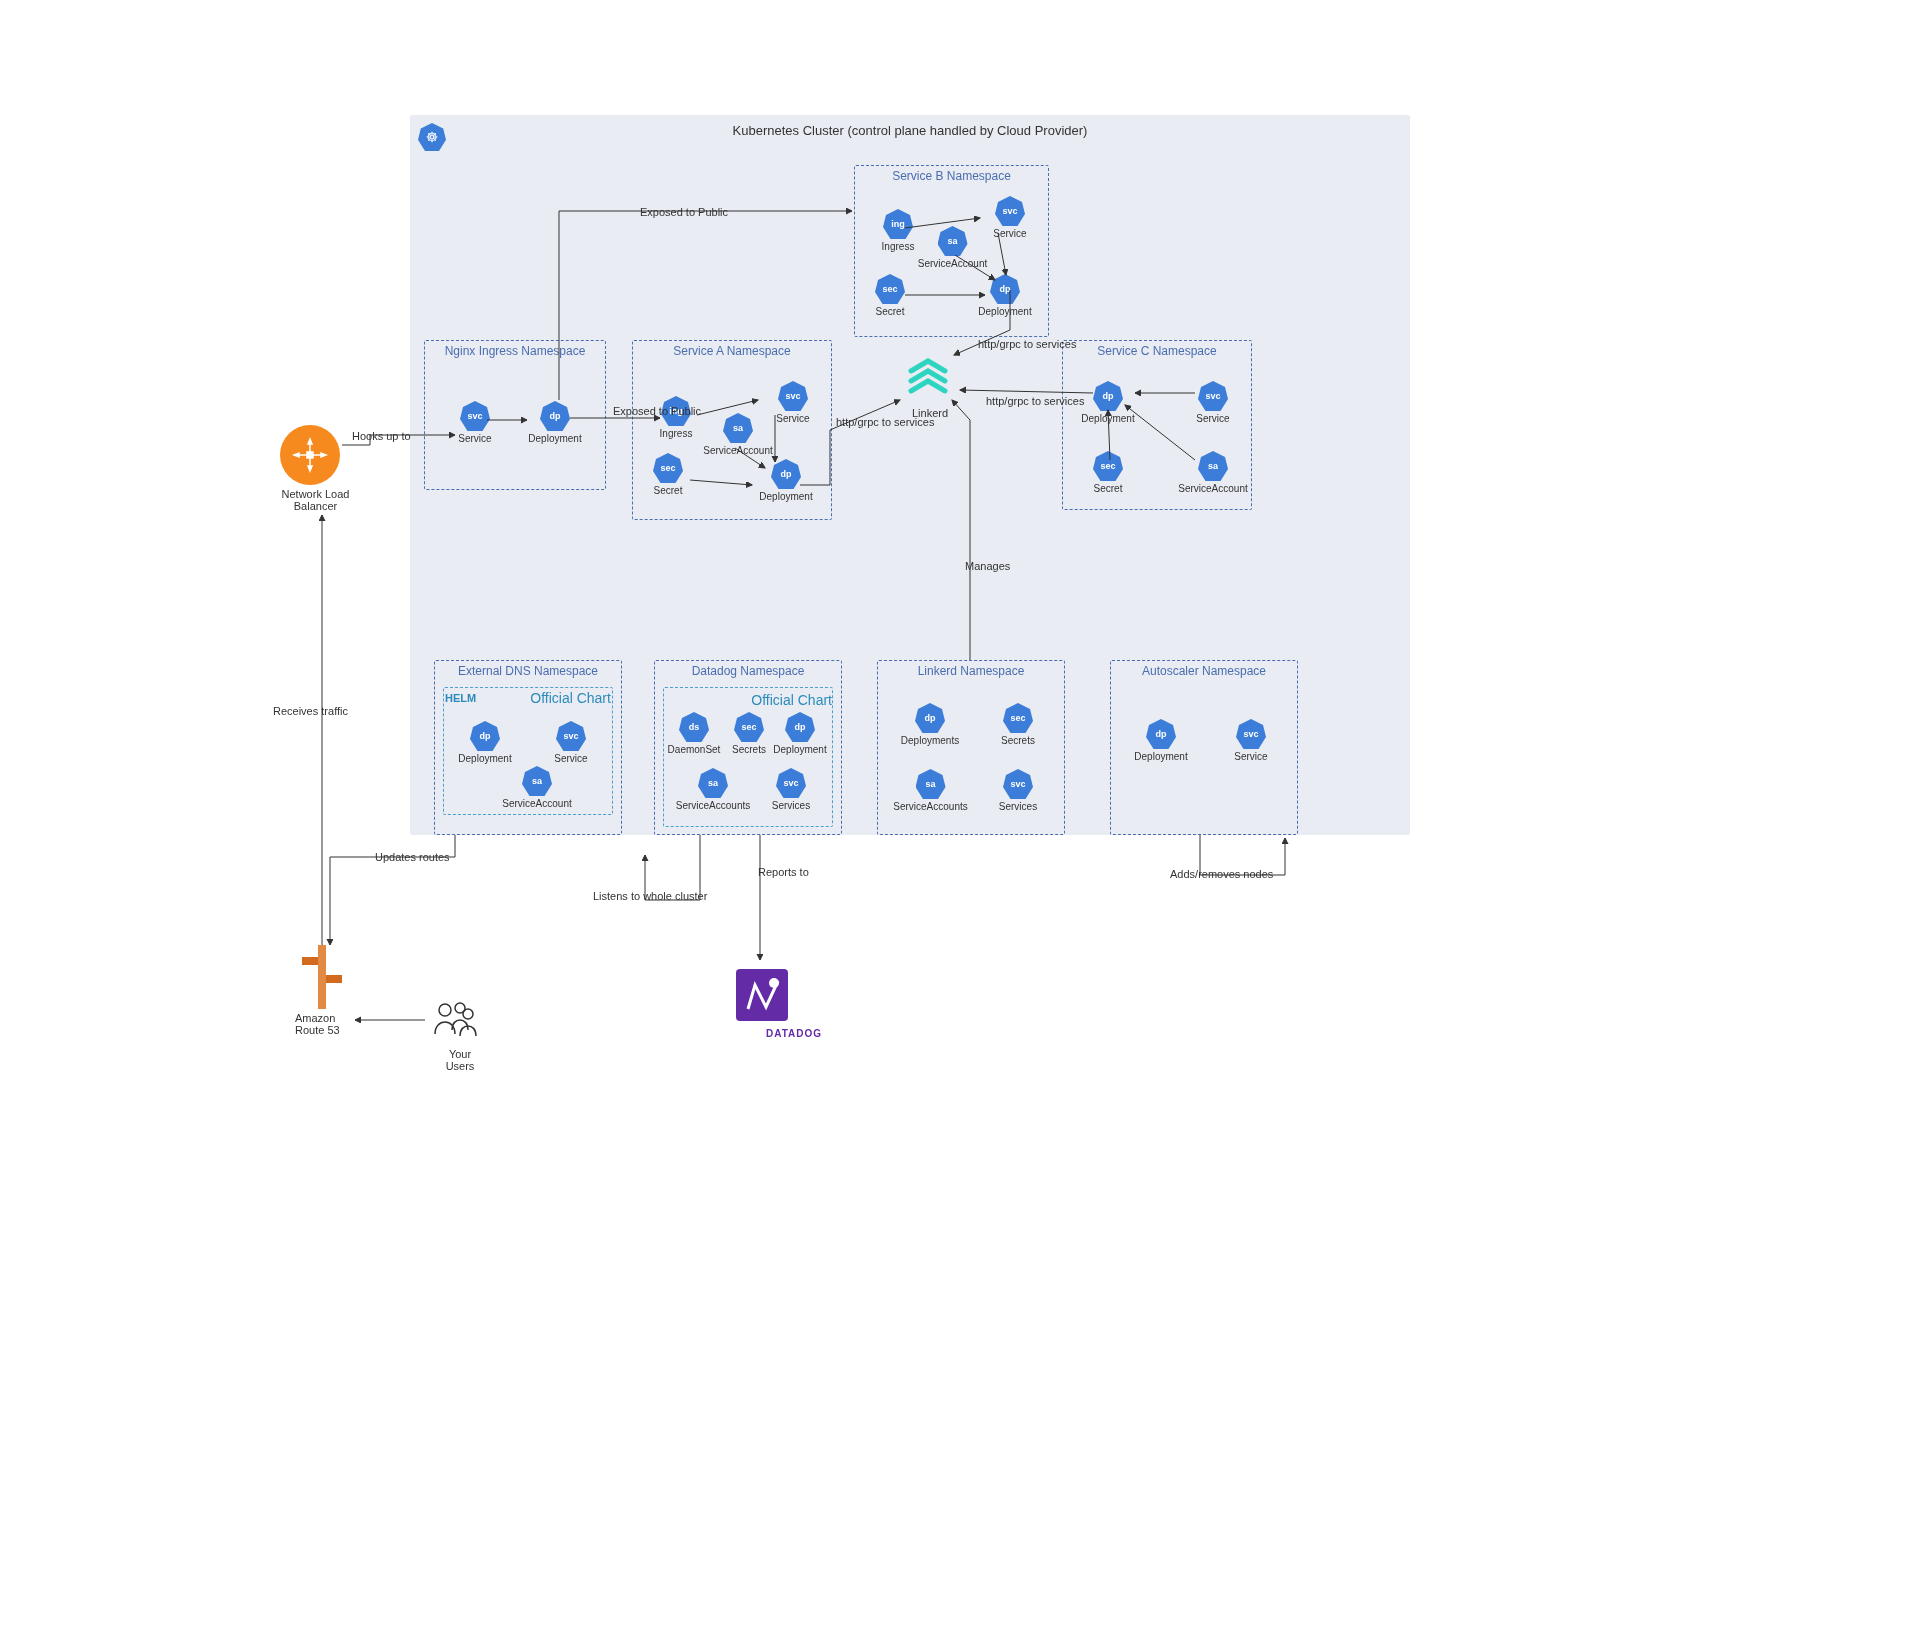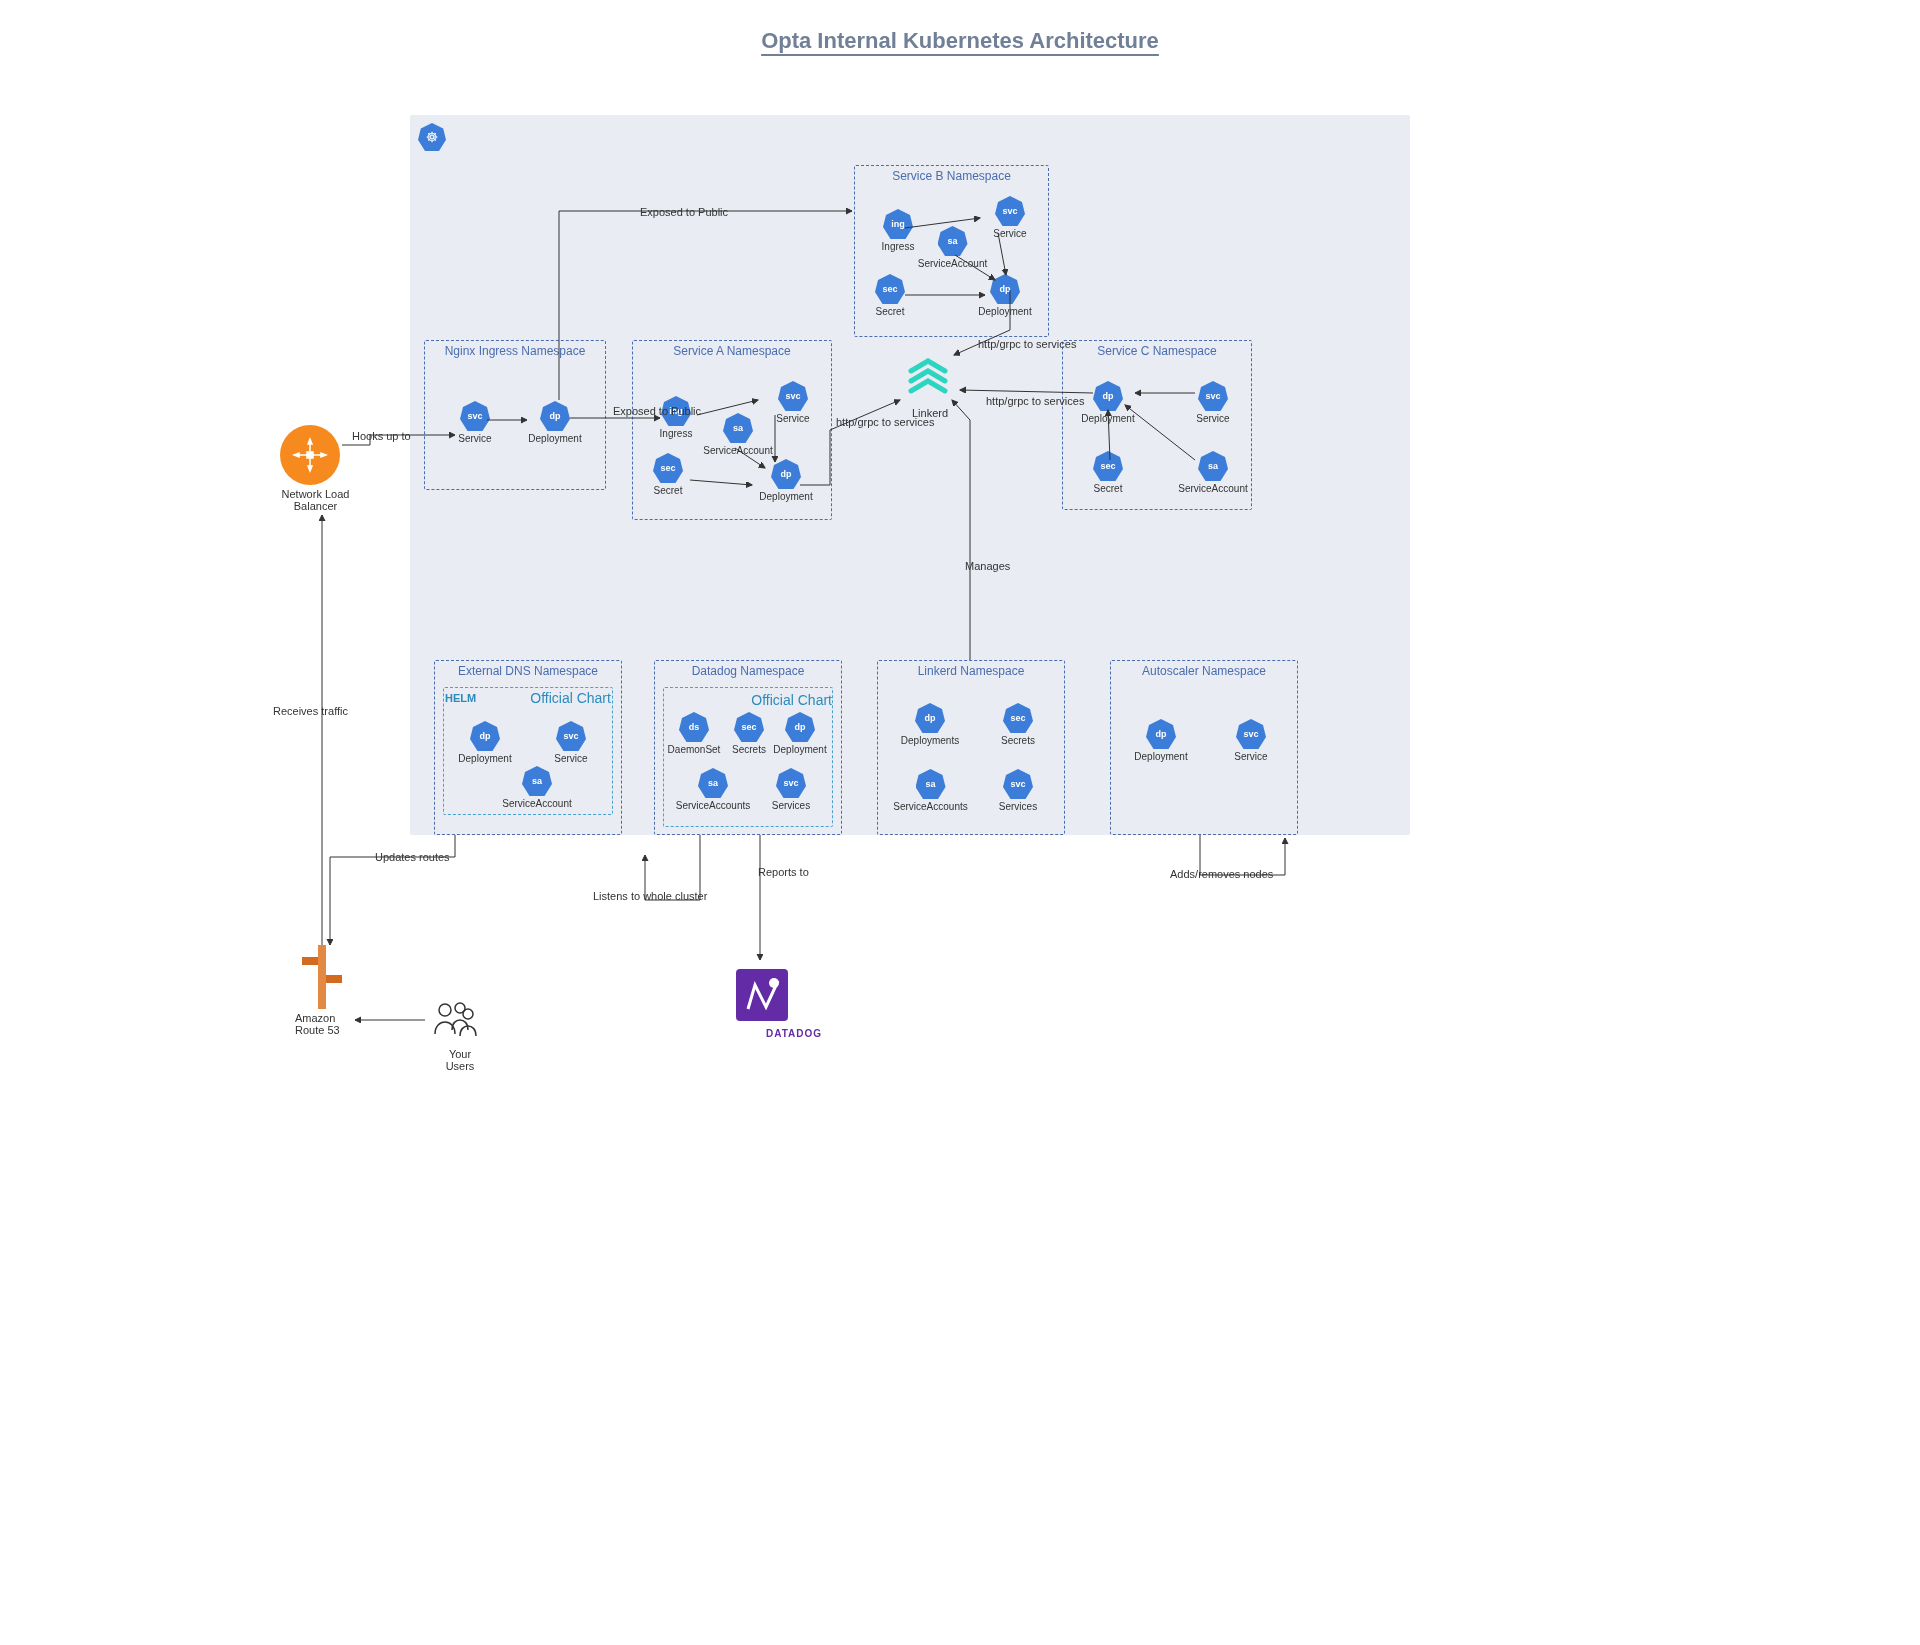--- a/index.html
+++ b/index.html
@@ -130,21 +130,20 @@
   }
   .datadog {
     position: absolute;
   }
 </style>
 </head>
 <body>
 
 <div class="canvas">
 
-  <div class="title">Opta Internal Kubernetes Architecture</div>
 
   <div class="nlb-circle" style="left:40px; top:425px;">
     <svg width="36" height="36" viewBox="0 0 36 36">
         <g stroke="#fff" stroke-width="1.5" fill="#fff">
       <rect x="15" y="15" width="6" height="6" fill="#fff"></rect>
       <line x1="18" y1="6" x2="18" y2="15"></line>
           <line x1="18" y1="21" x2="18" y2="30"></line>
       <line x1="6" y1="18" x2="15" y2="18"></line>
           <line x1="21" y1="18" x2="30" y2="18"></line>
       <polygon points="18,2 16,7 20,7"></polygon>
@@ -181,20 +180,21 @@
     <svg width="64" height="64" viewBox="0 0 64 64">
       <rect x="6" y="6" width="52" height="52" rx="4" fill="#632ca6"></rect>
       <path d="M18 46 L25 22 L36 44 L48 18" stroke="#fff" fill="none" stroke-width="3"></path>
       <circle cx="44" cy="20" r="5" fill="#fff"></circle>
     </svg>
   </div>
   <div class="floating-label" style="left:478px; top:1028px; font-weight:bold; color:#632ca6; font-size:10px; letter-spacing:1px;padding-left:48px;">DATADOG</div>
 
   <div class="cluster-box">
     <div class="k8s-badge">☸</div>
+    <div class="cluster-title">Kubernetes Cluster (control plane handled by Cloud Provider)</div>
 
     <div class="namespace" style="left:14px; top:225px; width:182px; height:150px;">
       <div class="ns-title">Nginx Ingress Namespace</div>
       <div class="node" style="left:15px; top:60px;">
         <div class="hept">svc</div>
         <div class="node-label">Service</div>
       </div>
       <div class="node" style="left:95px; top:60px;">
         <div class="hept">dp</div>
         <div class="node-label">Deployment</div>

